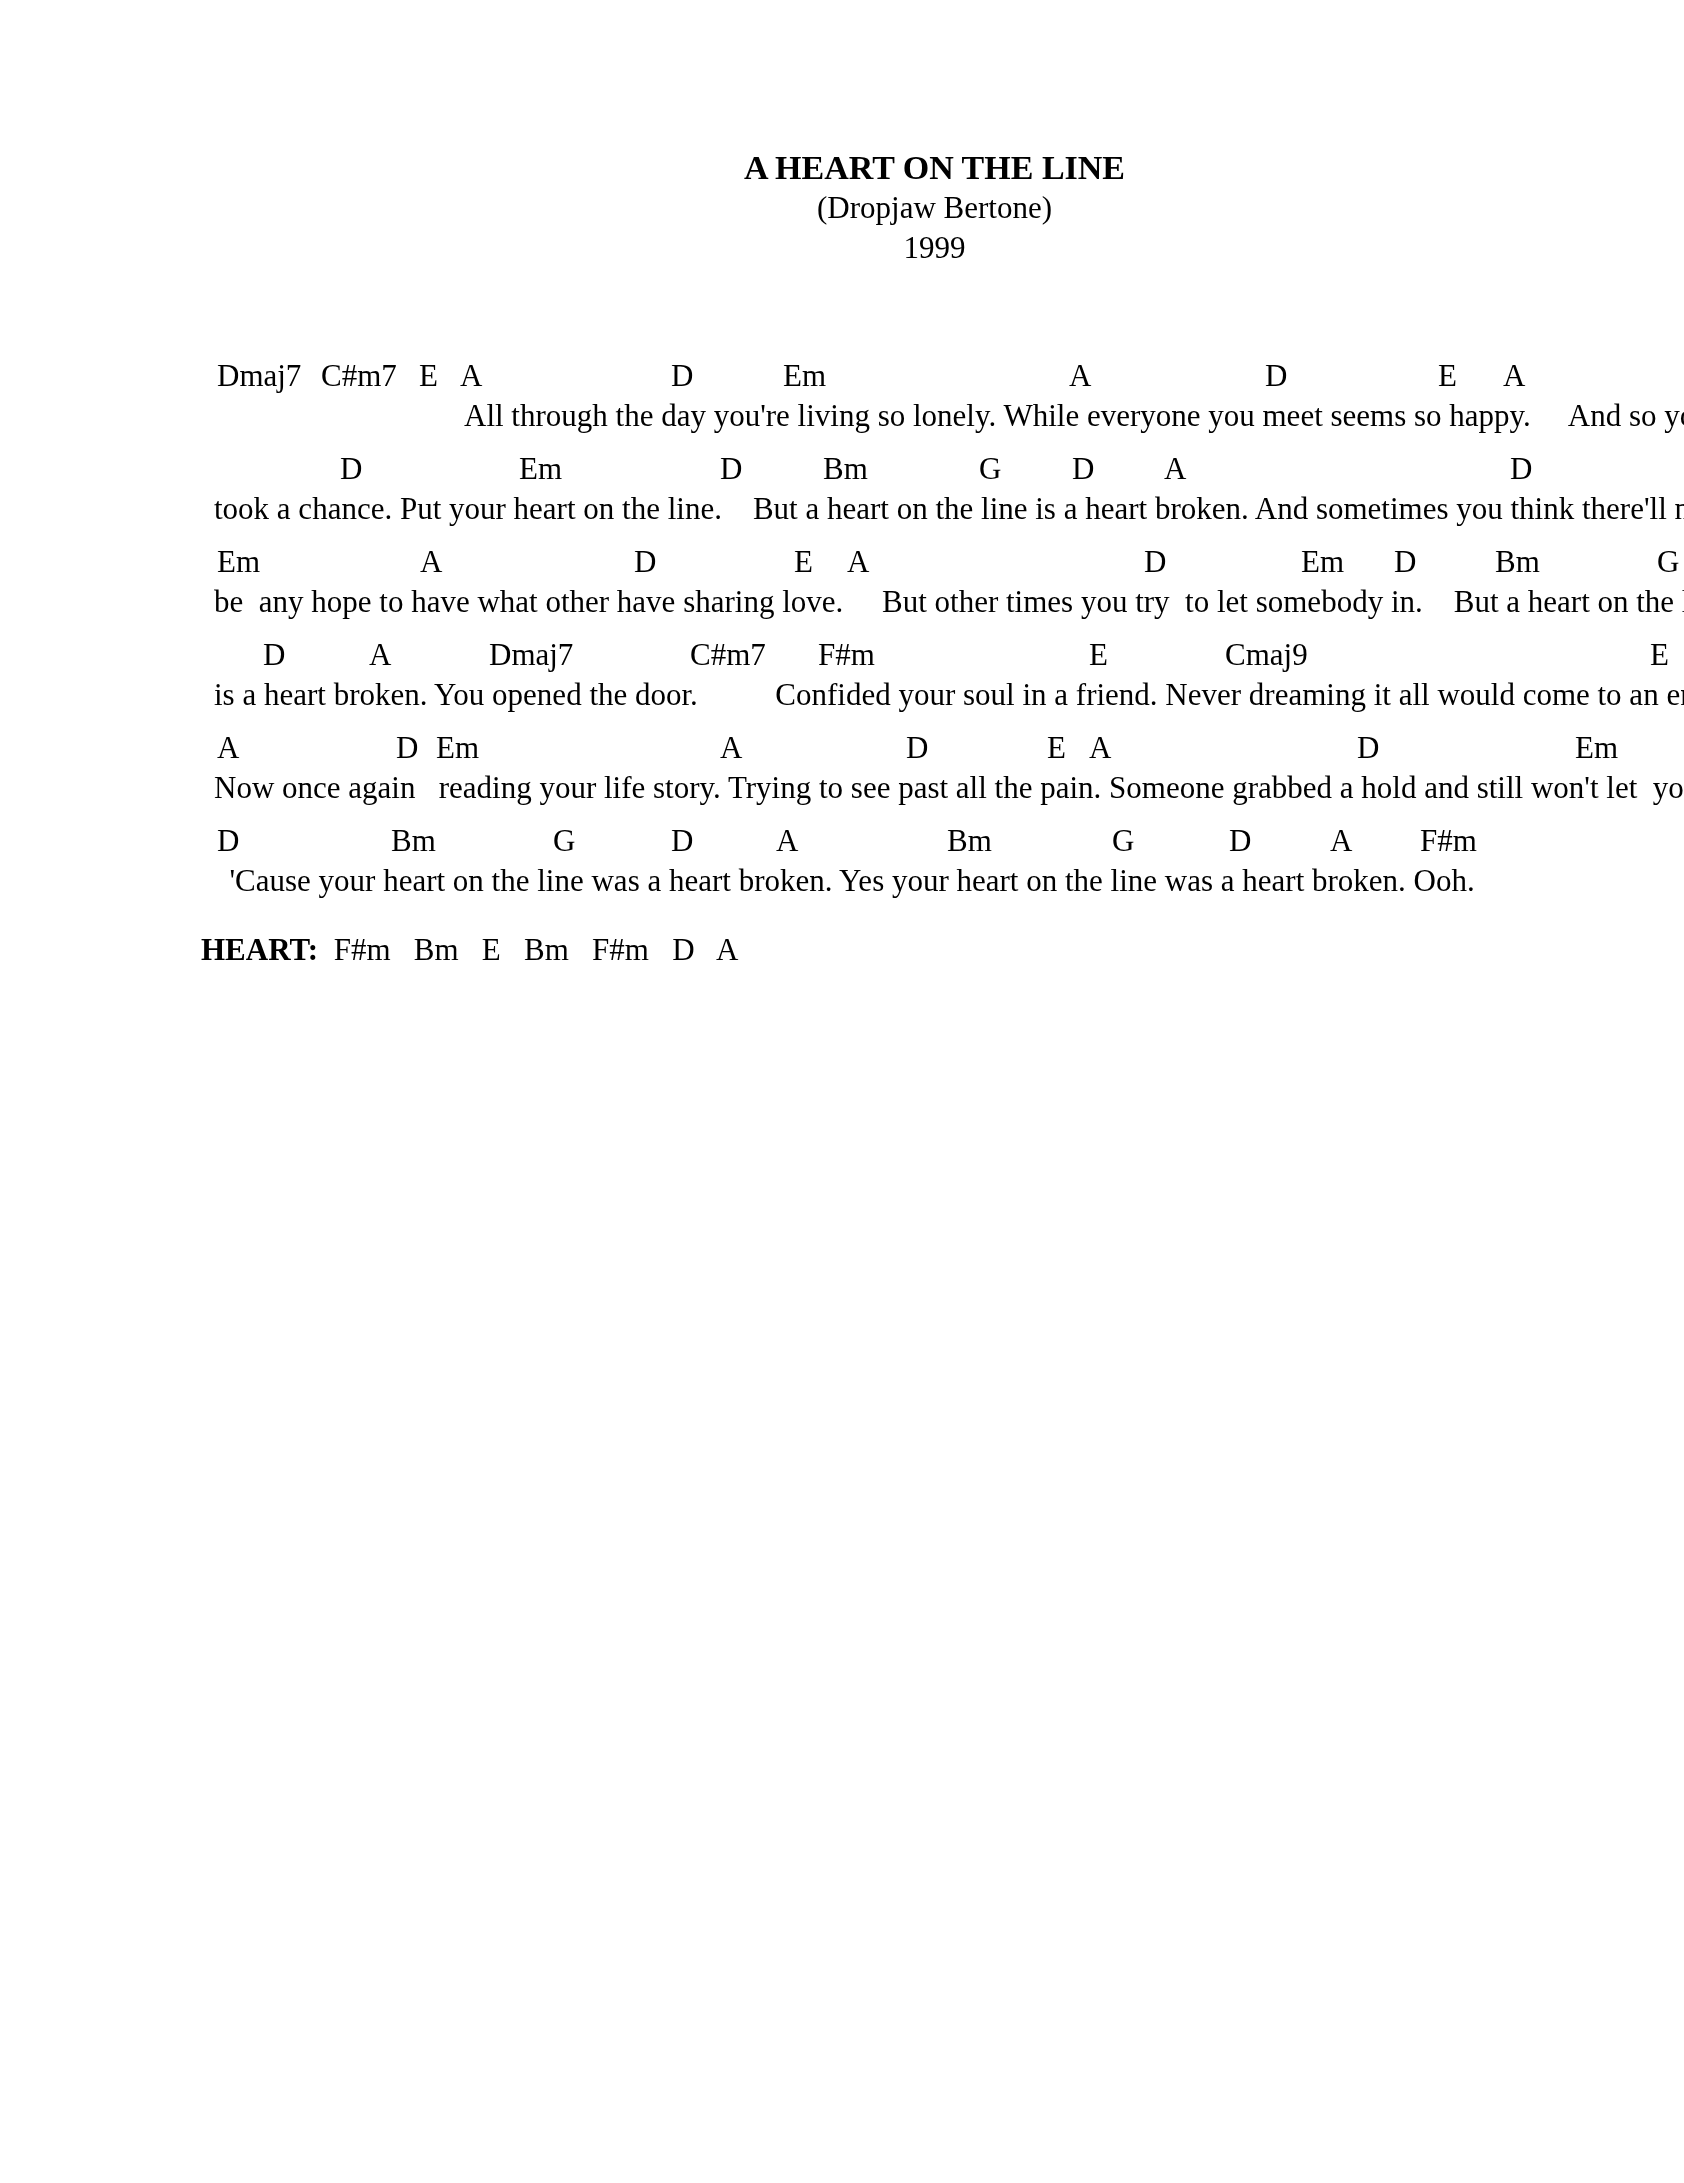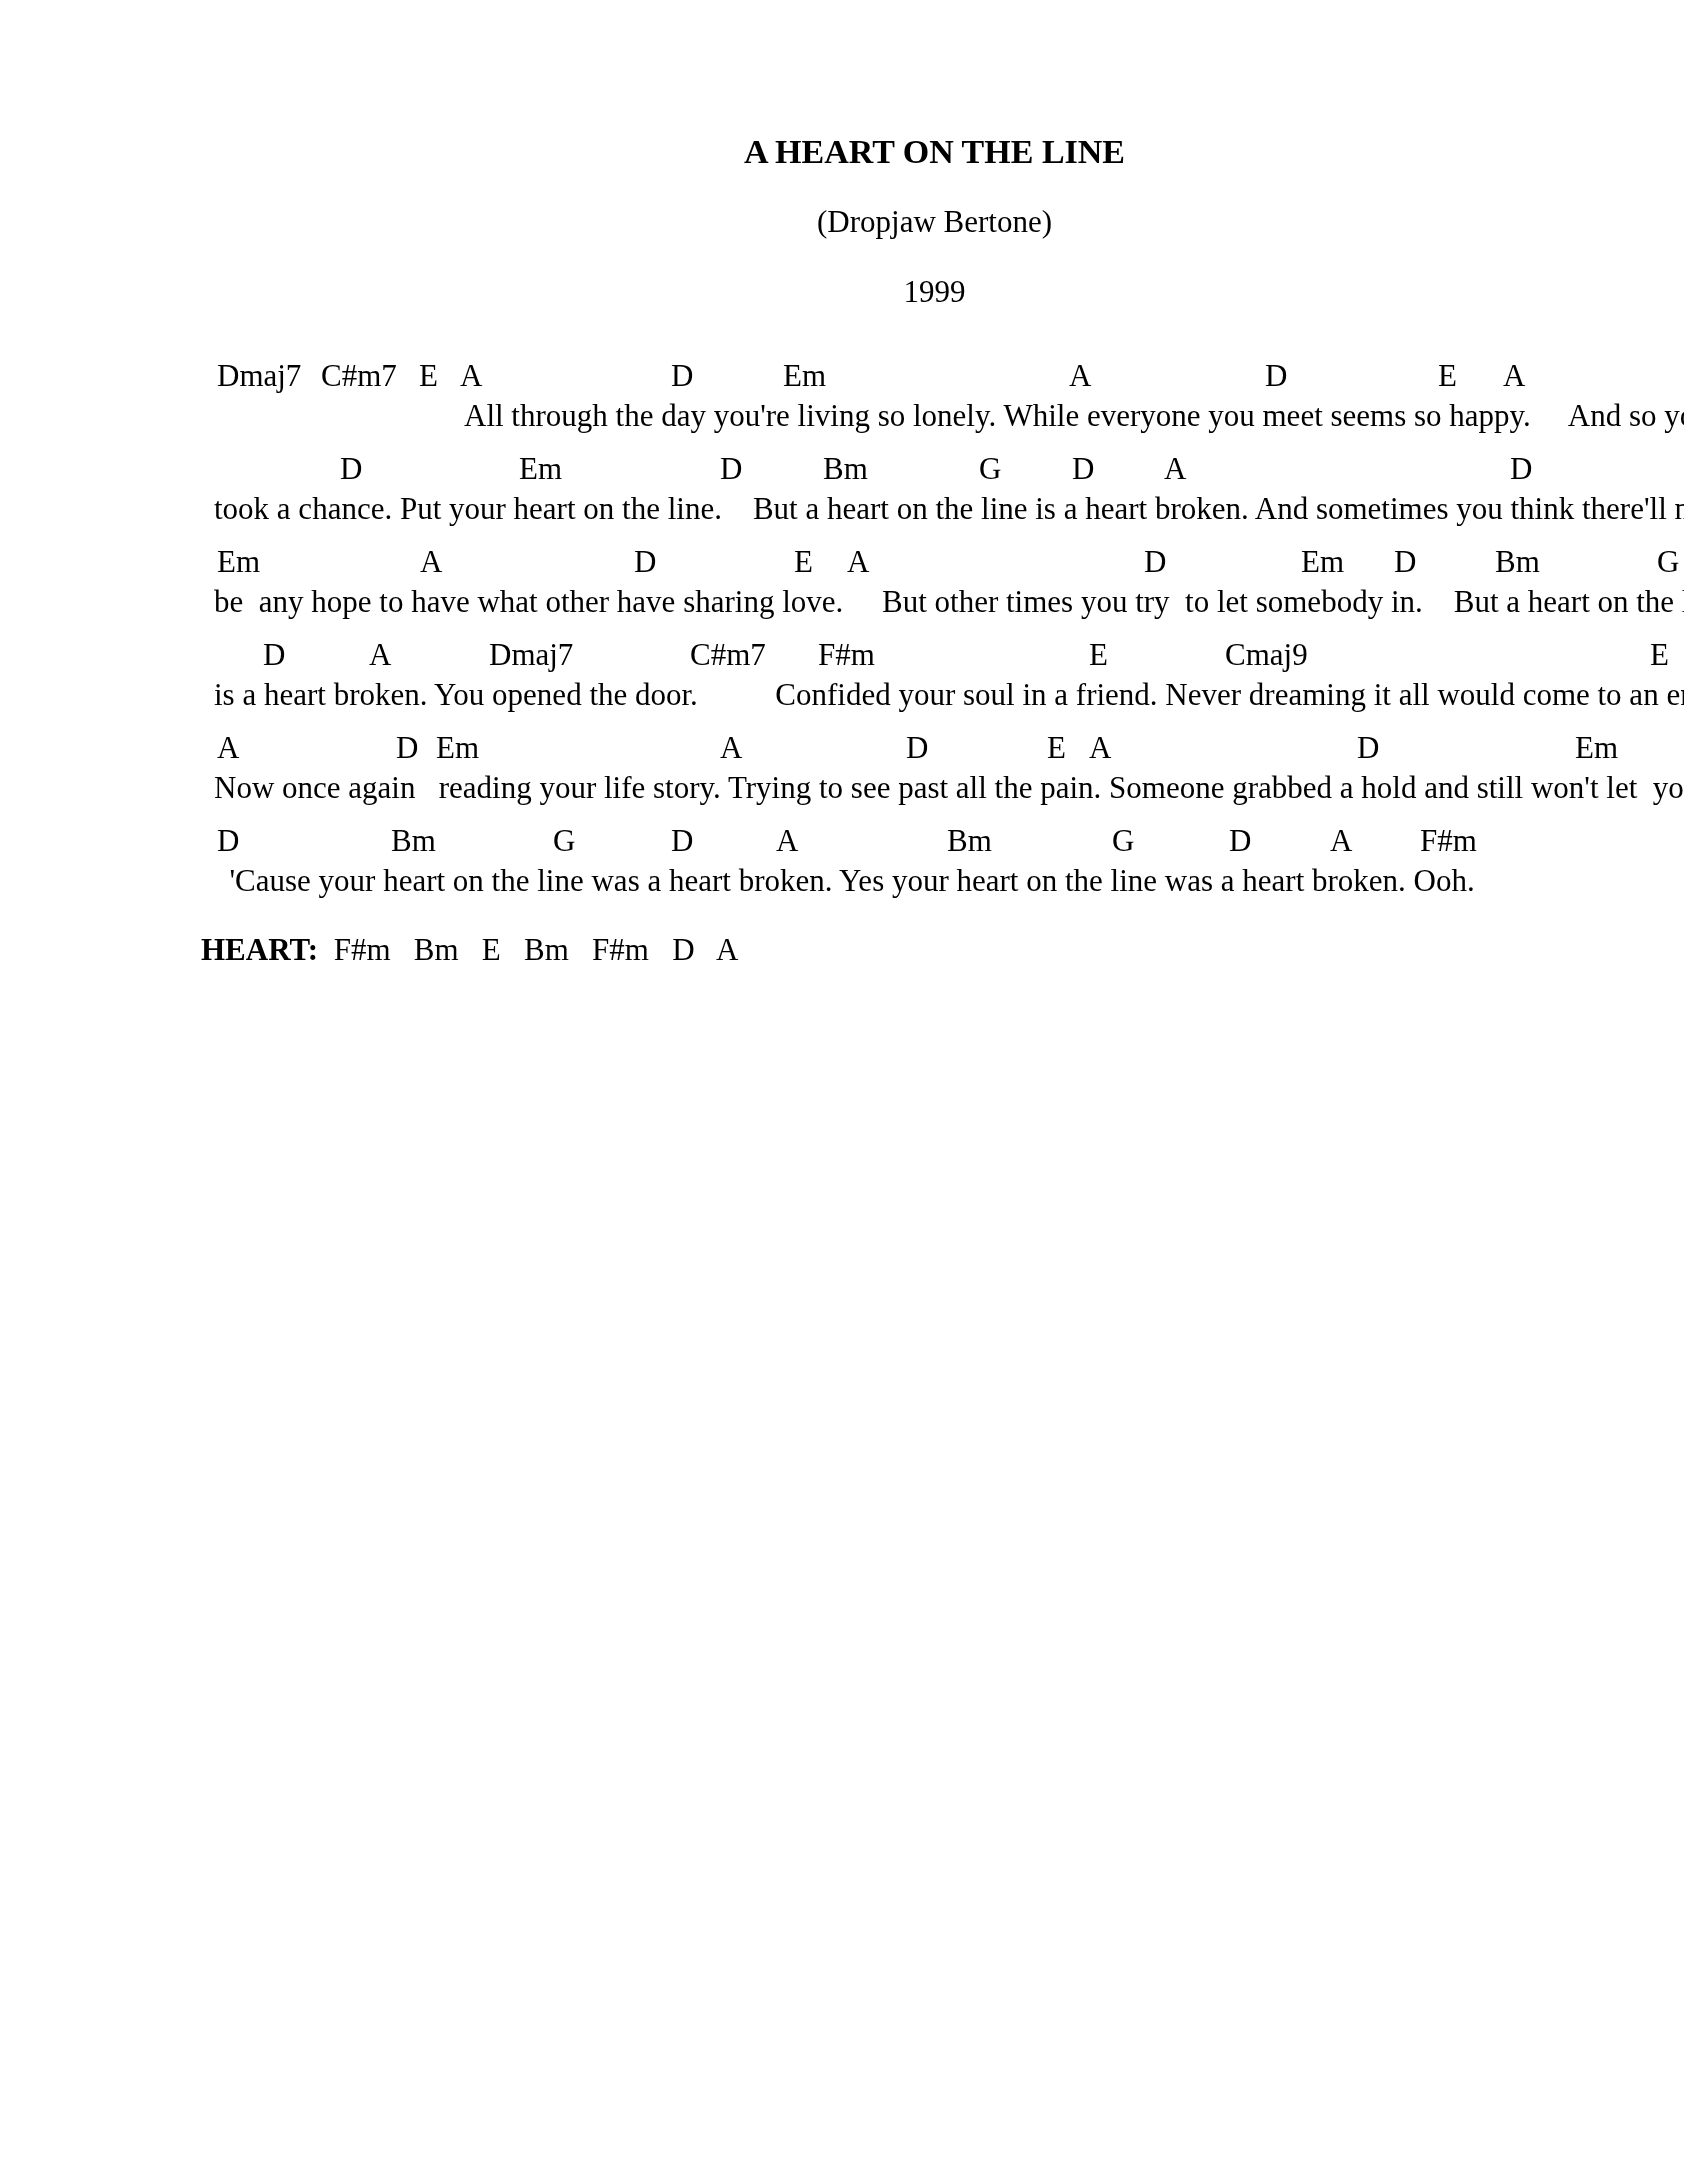--- a/index.html
+++ b/index.html
@@ -9,34 +9,33 @@
     height: 2183px;
     background: #ffffff;
     color: #000000;
     font-family: "Liberation Serif", serif;
     font-size: 31px;
     line-height: 40px;
     overflow: hidden;
   }
   .header {
     position: absolute;
-    top: 132px;
+    top: 148px;
     left: 198px;
     width: 1473px;
     text-align: center;
   }
   .song-title {
     margin: 0;
     font-size: 34px;
     font-weight: bold;
     line-height: 40px;
   }
   .song-artist, .song-year {
     line-height: 40px;
-    margin-top: 30px;
   }
   .song-lines {
     position: absolute;
     top: 356px;
     left: 16px;
     width: 1684px;
   }
   .system {
     position: relative;
     height: 80px;

